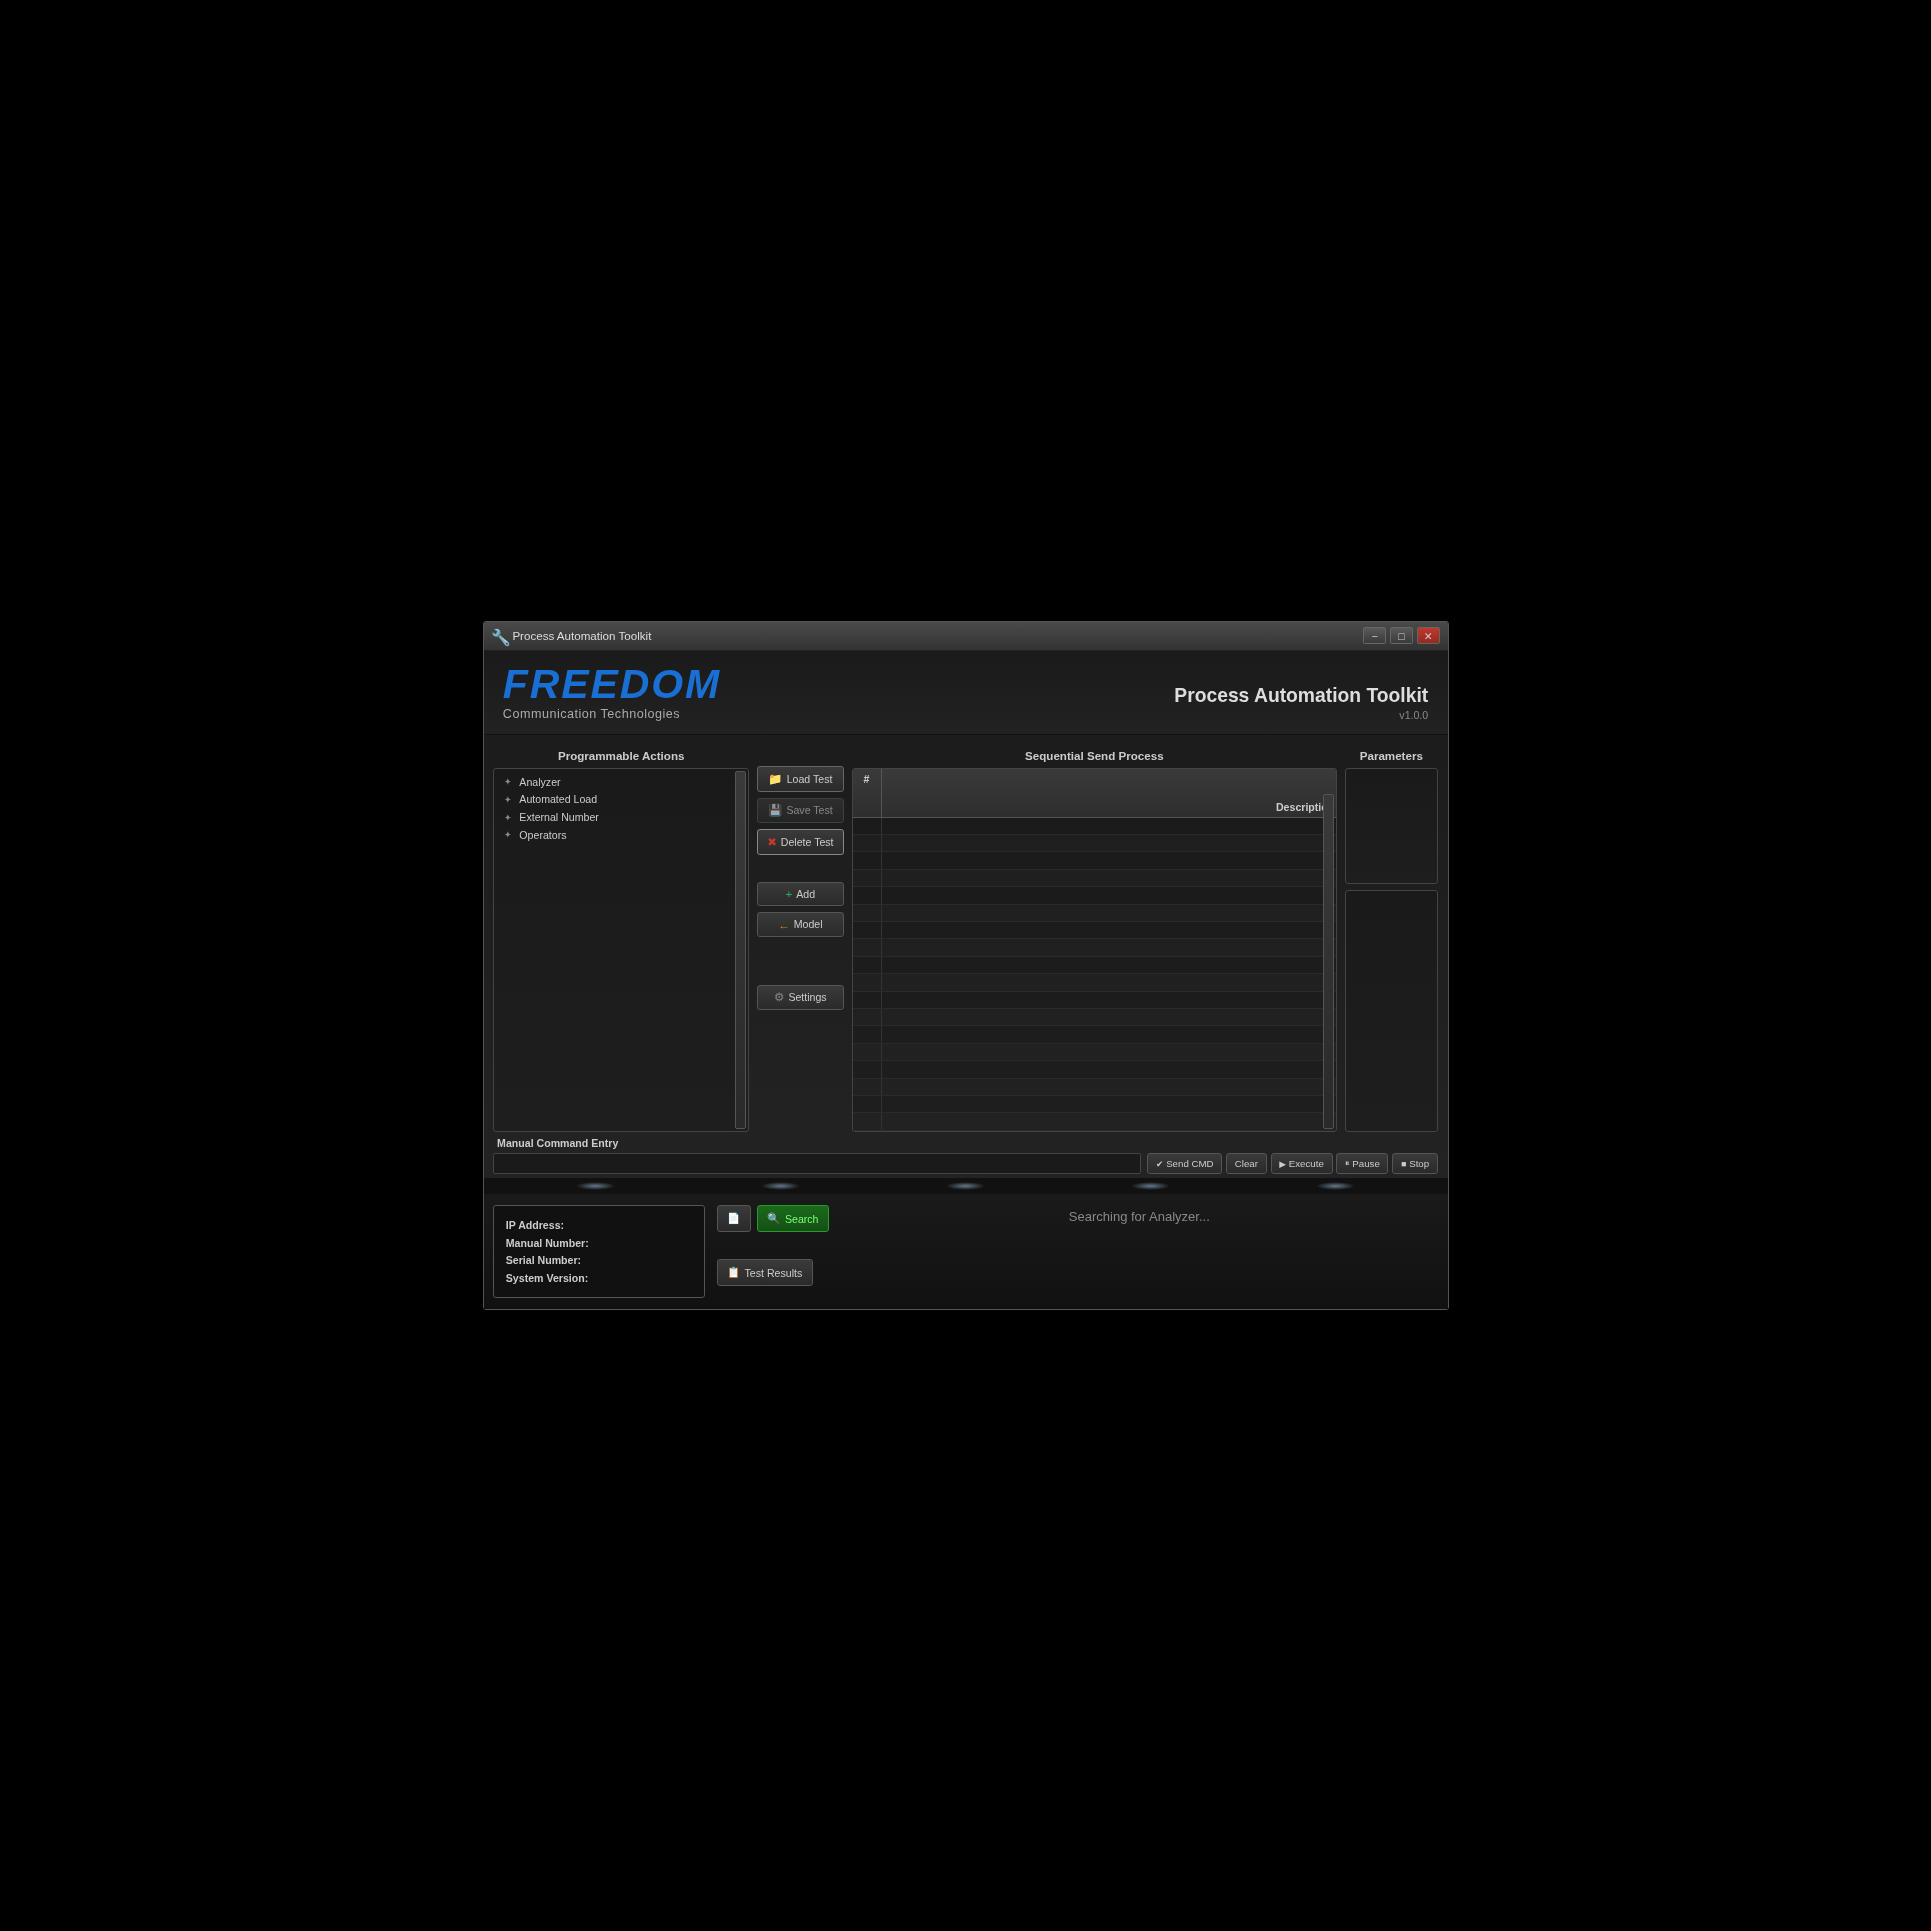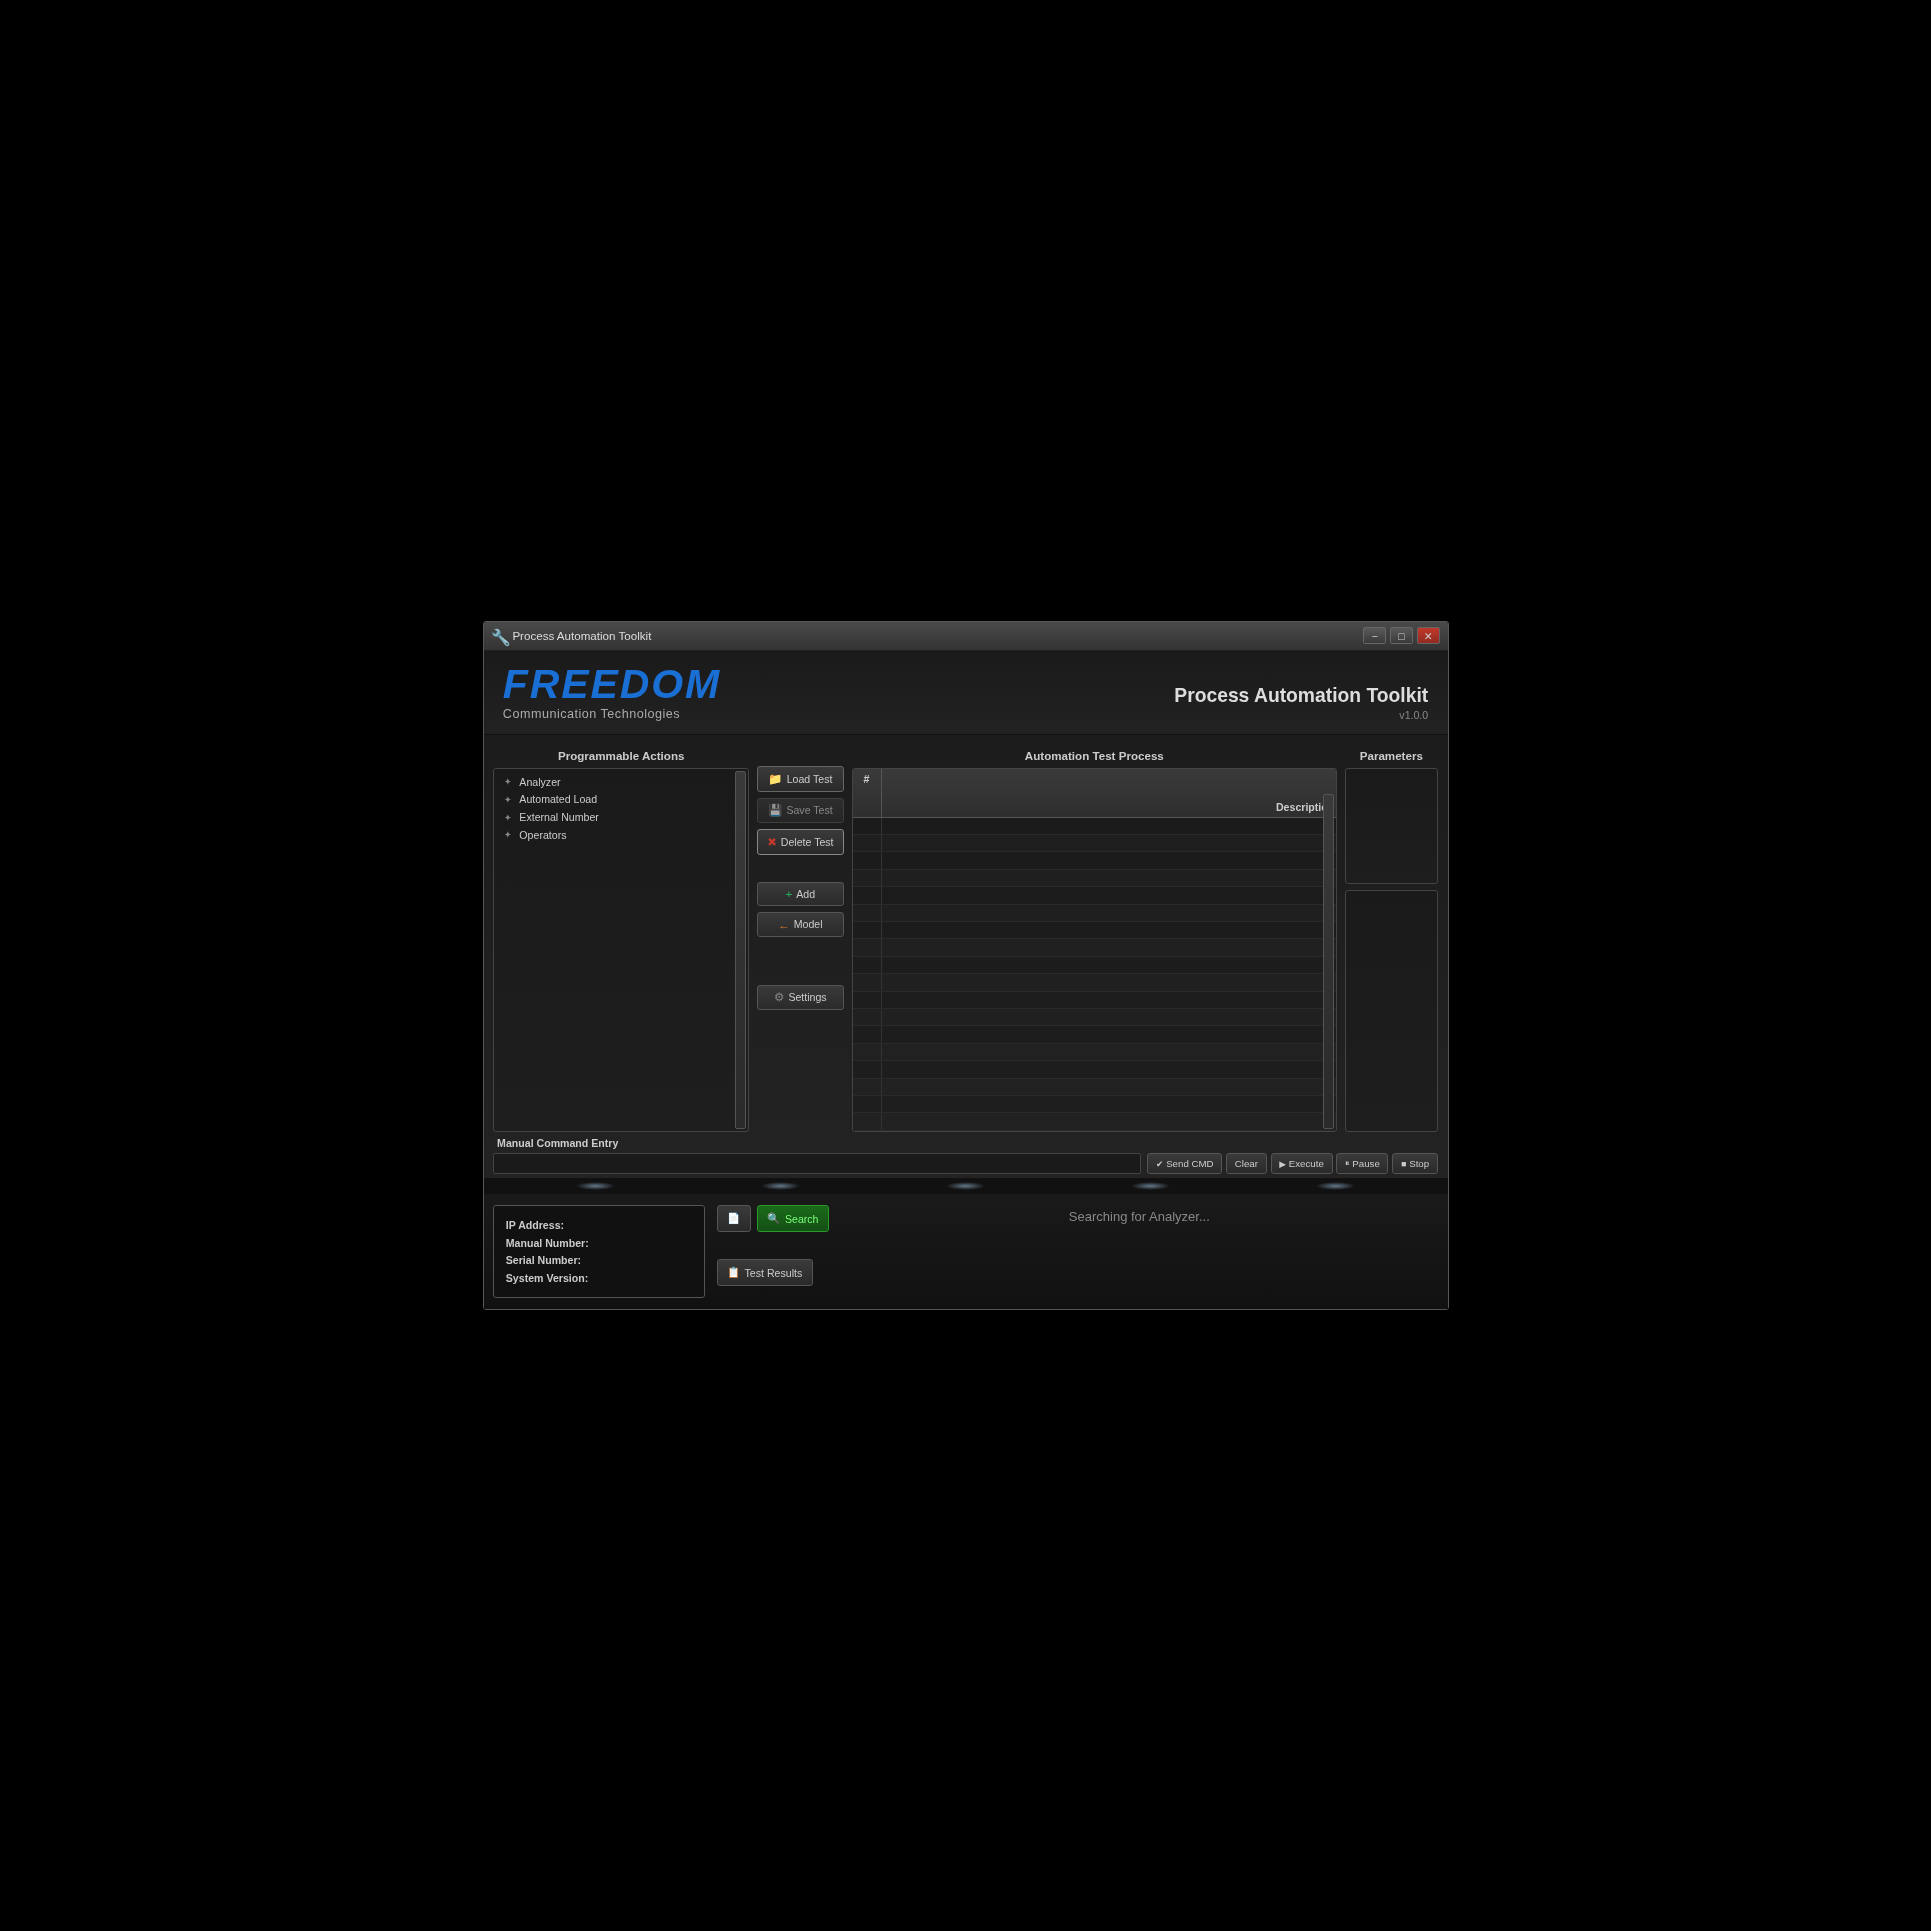--- a/index.html
+++ b/index.html
@@ -510,21 +510,21 @@
           </button>
           <div class="btn-spacer"></div>
           <div class="btn-spacer"></div>
           <button class="dark-btn">
             <span class="btn-icon btn-icon-settings">⚙</span>
             <span>Settings</span>
           </button>
         </div>
 
         <div class="panel-sequential">
-          <div class="panel-title">Automation Test Process</div>
+          <div class="panel-title">Sequential Send Process</div>
           <div class="seq-table-container">
             <div class="seq-table-header">
               <div class="seq-col-num">#</div>
               <div class="seq-col-desc">Description</div>
             </div>
             <div class="seq-rows" id="seq-rows-container">
             <div class="seq-row">
                   <div class="seq-row-num"></div>
                   <div class="seq-row-desc"></div>
                 </div>

